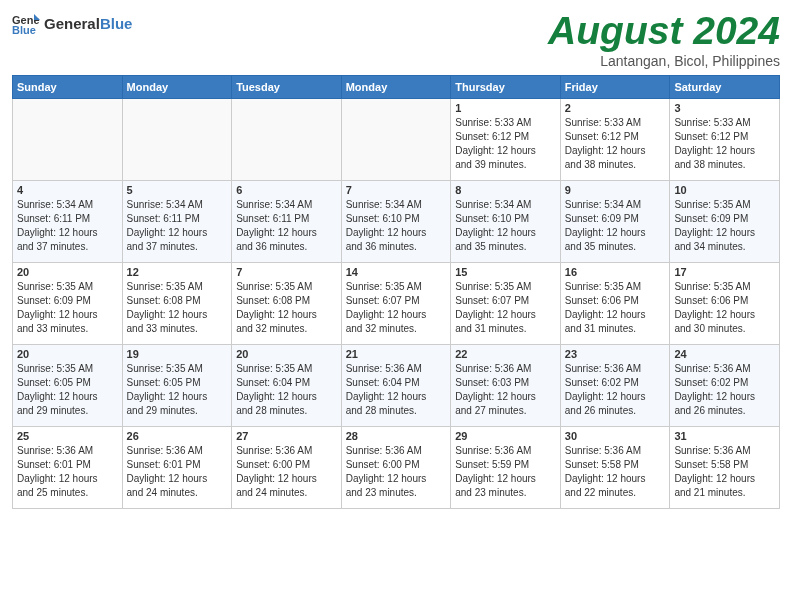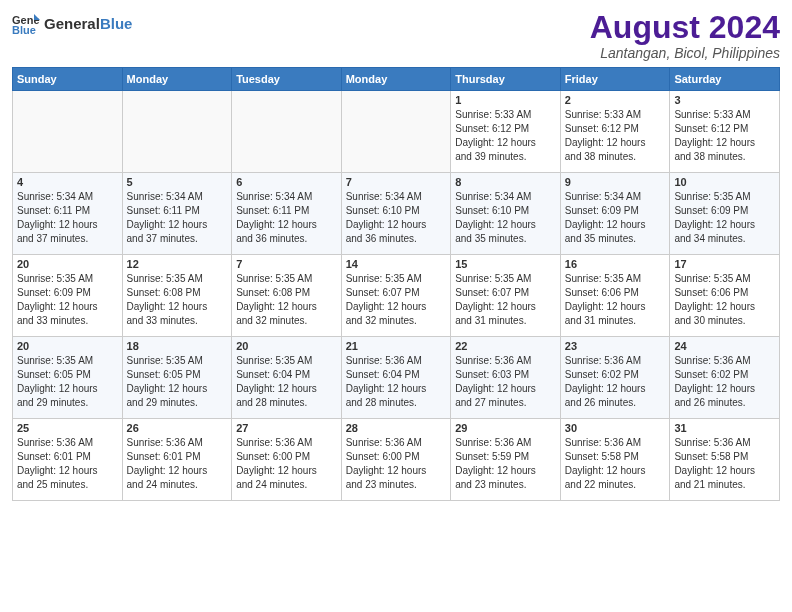--- a/index.html
+++ b/index.html
@@ -26,30 +26,30 @@
       gap: 4px;
     }
     .logo-icon {
       width: 28px;
       height: 28px;
     }
     .title-block {
       text-align: right;
     }
     .title-block h1 {
-      font-size: 32px;
+      font-size: 39px;
       font-weight: bold;
-      color: #4c1d95;
+      color: #15803d;
       line-height: 1.1;
+      font-style: italic;
     }
     .title-block h2 {
       font-size: 14px;
       font-weight: normal;
       color: #555;
-      font-style: italic;
     }
     table {
       width: 100%;
       border-collapse: collapse;
       table-layout: fixed;
     }
     th {
       background-color: #3a7bbf;
       color: #fff;
       font-size: 11px;
@@ -257,21 +257,21 @@
         </tr>
         <tr>
           <td>
             <span class="day-num">20</span>
             <div class="day-info" style="white-space: pre-line;">Sunrise: 5:35 AM
 Sunset: 6:05 PM
 Daylight: 12 hours
 and 29 minutes.</div>
           </td>
           <td>
-            <span class="day-num">18</span>
+            <span class="day-num">19</span>
             <div class="day-info" style="white-space: pre-line;">Sunrise: 5:35 AM
 Sunset: 6:05 PM
 Daylight: 12 hours
 and 29 minutes.</div>
           </td>
           <td>
             <span class="day-num">20</span>
             <div class="day-info" style="white-space: pre-line;">Sunrise: 5:35 AM
 Sunset: 6:04 PM
 Daylight: 12 hours

